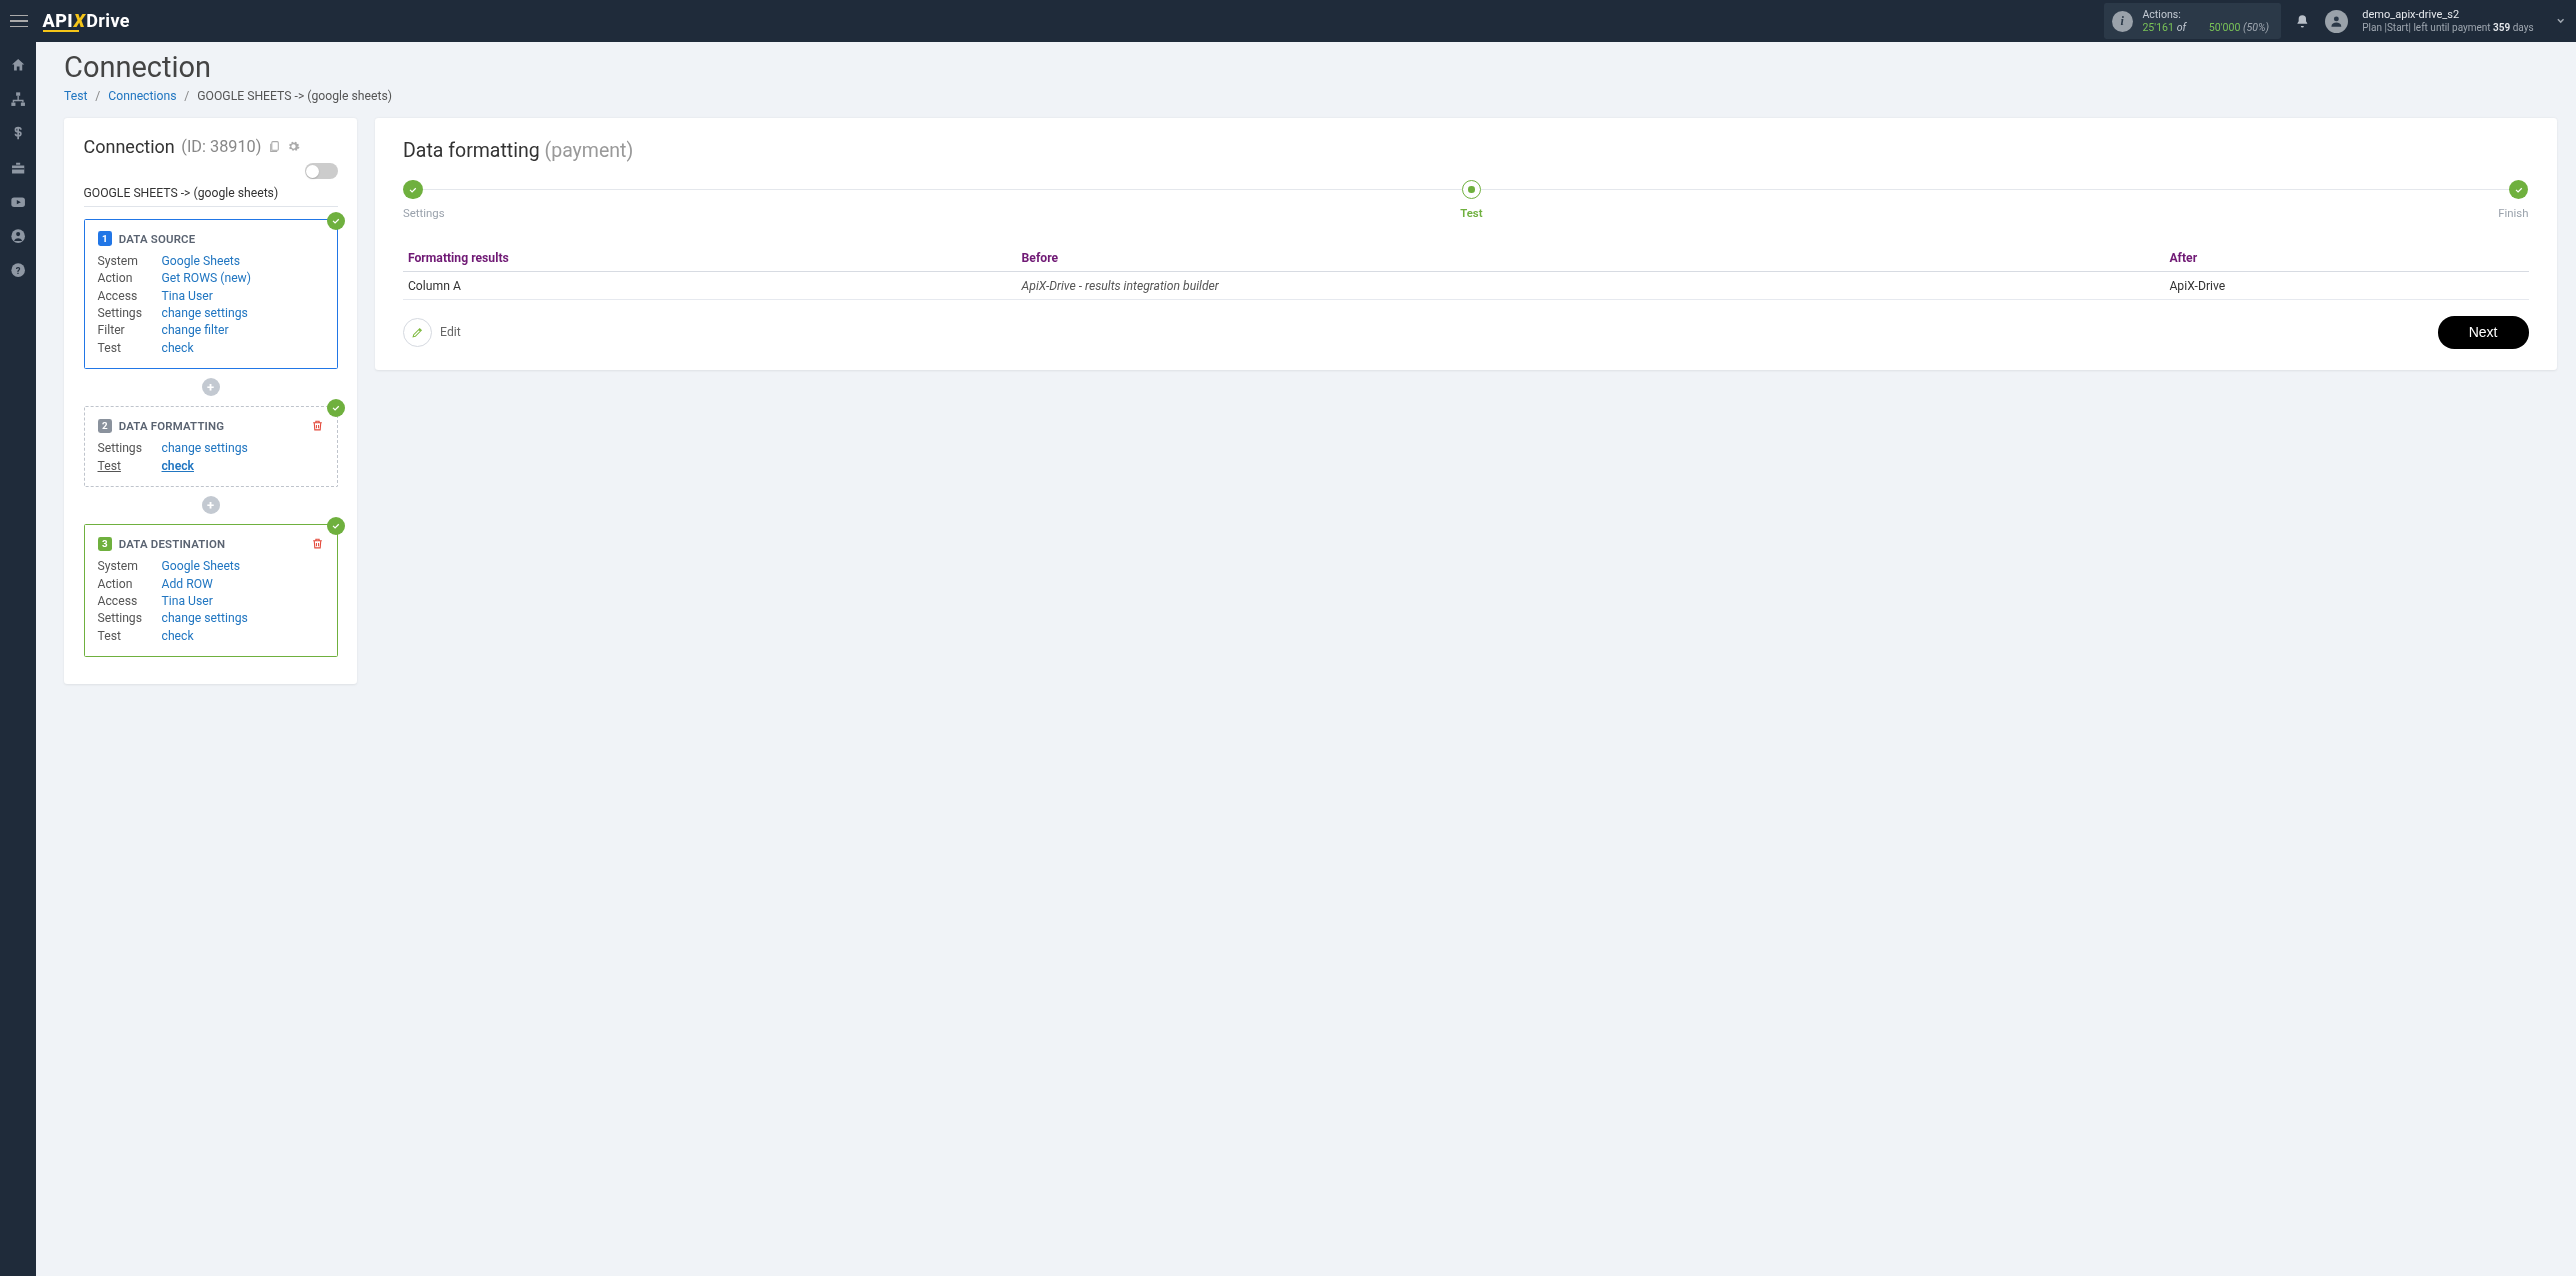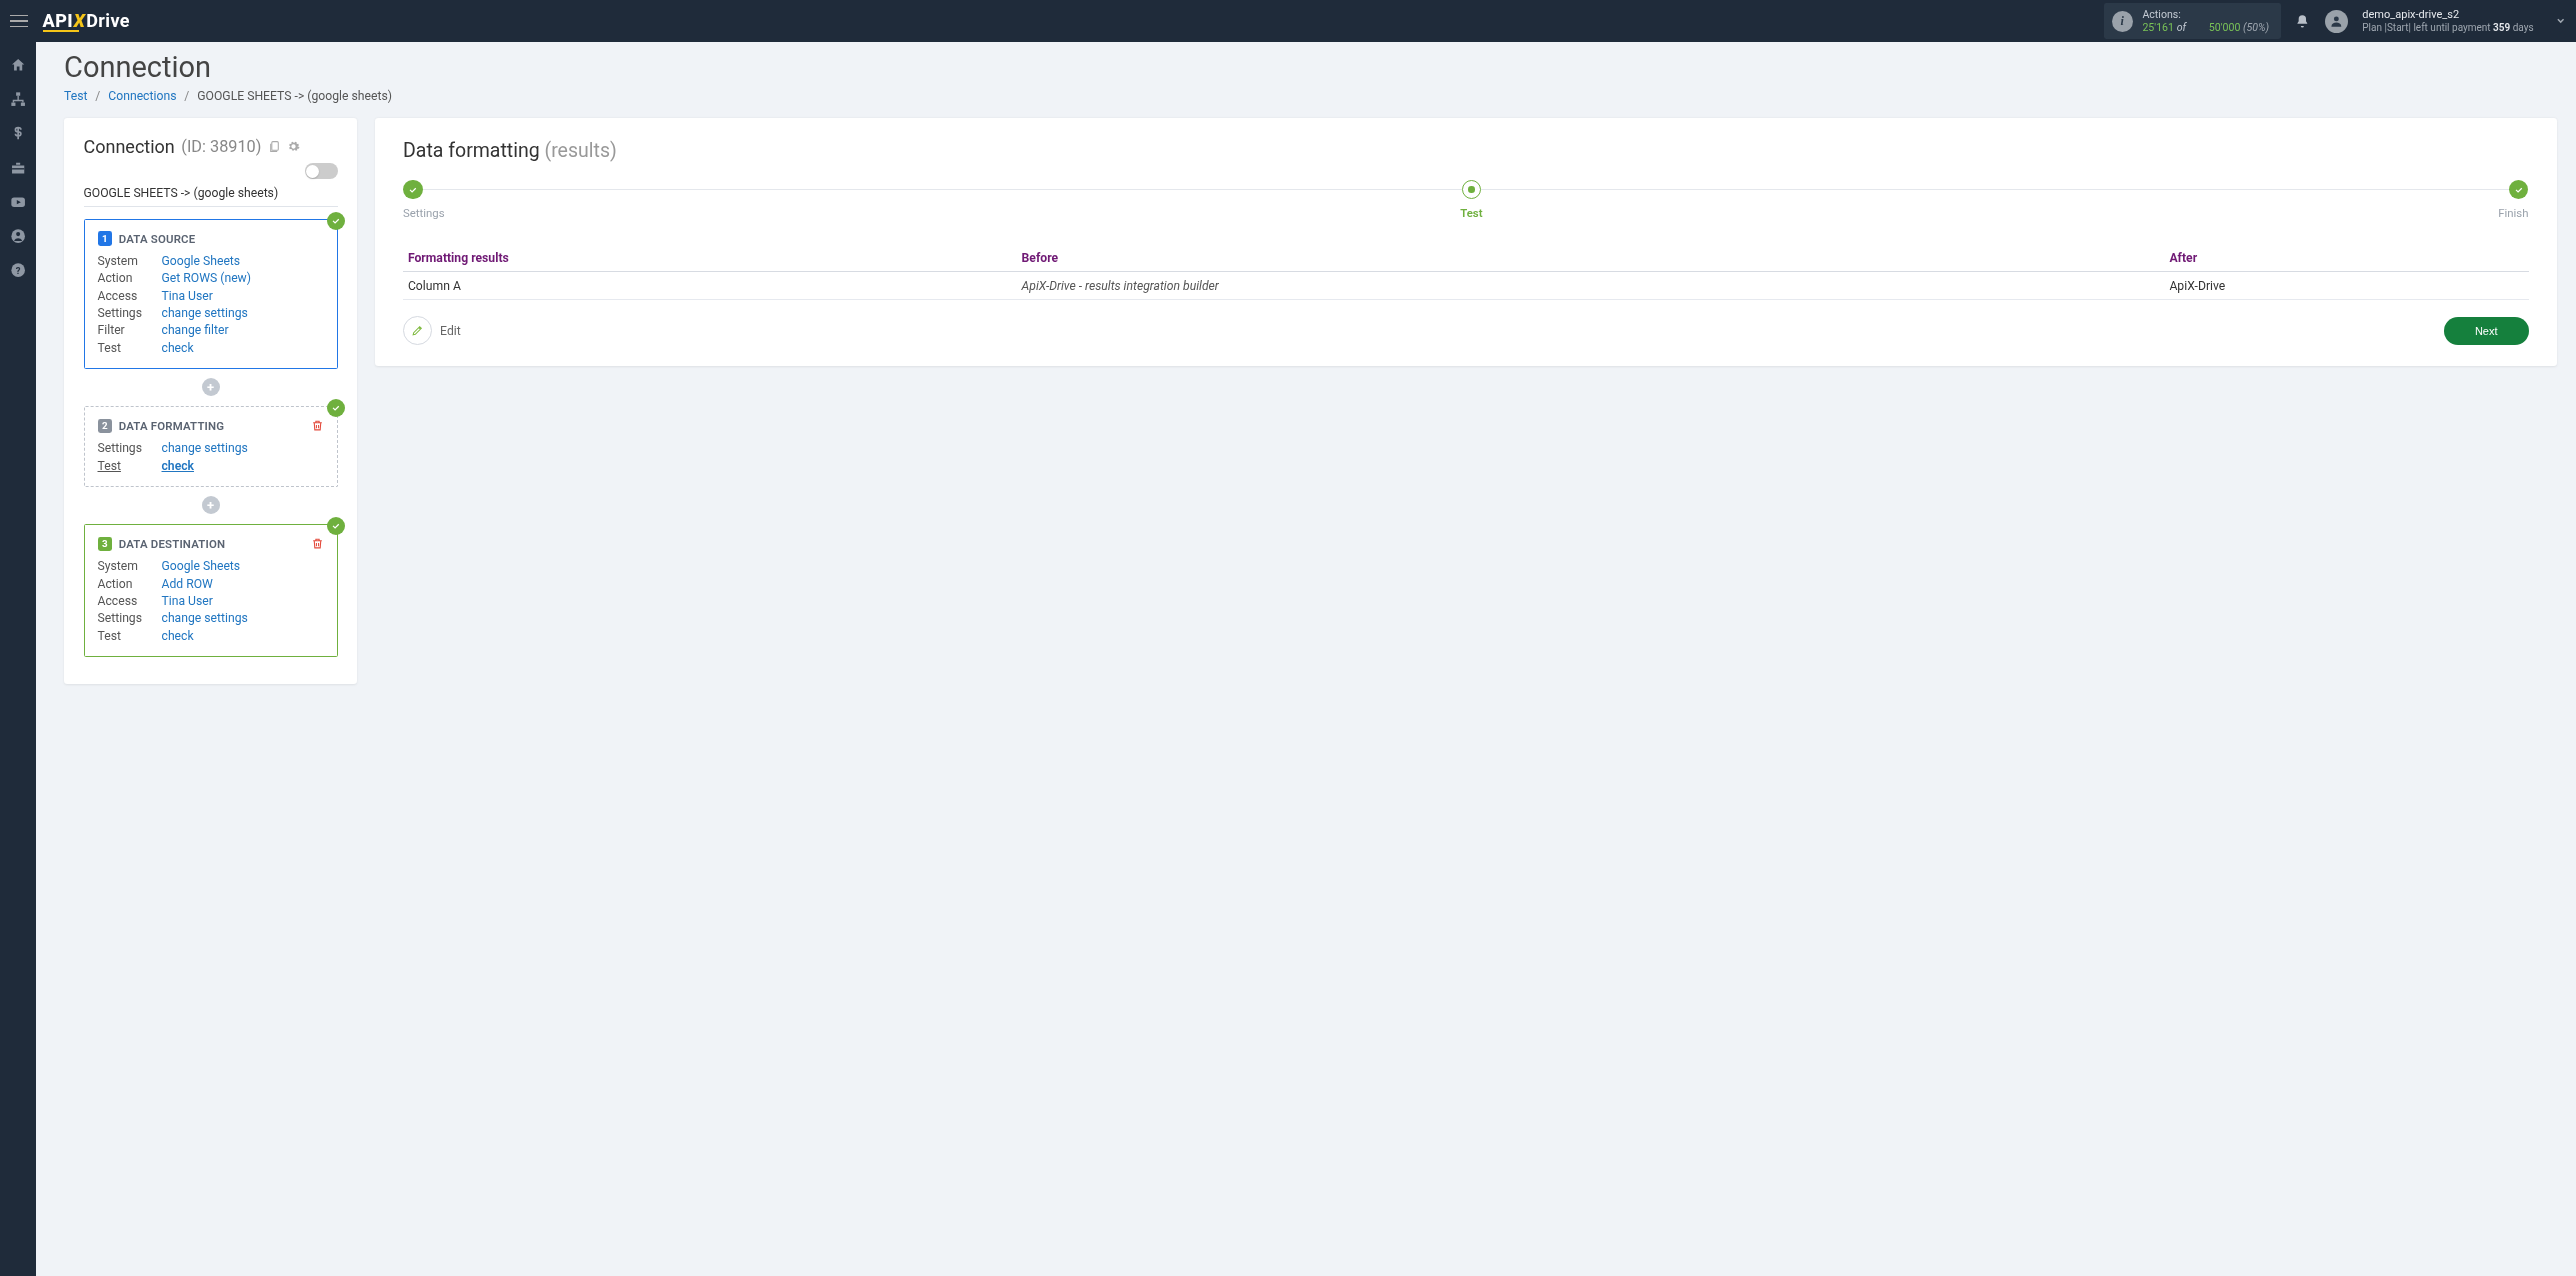--- a/index.html
+++ b/index.html
@@ -102,21 +102,21 @@
 
 .results-table { width: 100%; border-collapse: collapse; }
 .results-table th { text-align: left; font-size: 12.2px; font-weight: 700; color: #701a75; padding: 6.5px 4.9px; border-bottom: 0.8px solid #d7dbe2; }
 .results-table td { font-size: 12.2px; padding: 6.5px 4.9px; border-bottom: 0.8px solid #e6e9ef; color: #333; }
 .results-table td.before { font-style: italic; color: #555; }
 
 .rp-footer { display: flex; align-items: center; justify-content: space-between; margin-top: 16.3px; gap: 24px; }
 .edit-btn { display: flex; align-items: center; gap: 8.1px; color: #666; font-size: 12.2px; cursor: pointer; }
 .edit-circle { width: 29px; height: 29px; border: 0.8px solid #d5d9e0; border-radius: 50%; display: flex; align-items: center; justify-content: center; }
 .edit-circle svg { width: 13px; height: 13px; stroke: #7fba3f; fill: none; stroke-width: 2; }
-.next-btn { background: #15803d; color: #fff; border: none; border-radius: 16.3px; padding: 8.1px 31px; font-size: 11px; cursor: pointer; }
+.next-btn { background: #000000; color: #fff; border: none; border-radius: 16.3px; padding: 8.1px 31px; font-size: 14px; cursor: pointer; }
 
 svg { display: block; }
 </style>
 </head>
 <body>
 
 <div class="topbar">
   <div class="hamburger">
     <span></span>
       <span></span>
@@ -321,21 +321,21 @@
               <a href="#">change settings</a>
             <span class="lbl">Test</span>
               <a href="#">check</a>
           </div>
         </div>
       </div>
 
       <div class="panel right-panel">
         <h2 class="rp-title">
           <span>Data formatting</span>
-          <span class="sub">(results)</span>
+          <span class="sub">(payment)</span>
         </h2>
 
         <div class="stepper">
           <div class="stepper-line"></div>
           <div class="stepper-marks">
             <div class="stepper-mark">
               <div class="stepper-circle done">
                   <svg viewBox="0 0 24 24">
                     <polyline points="5 12 10 17 19 8"></polyline>
                   </svg>

